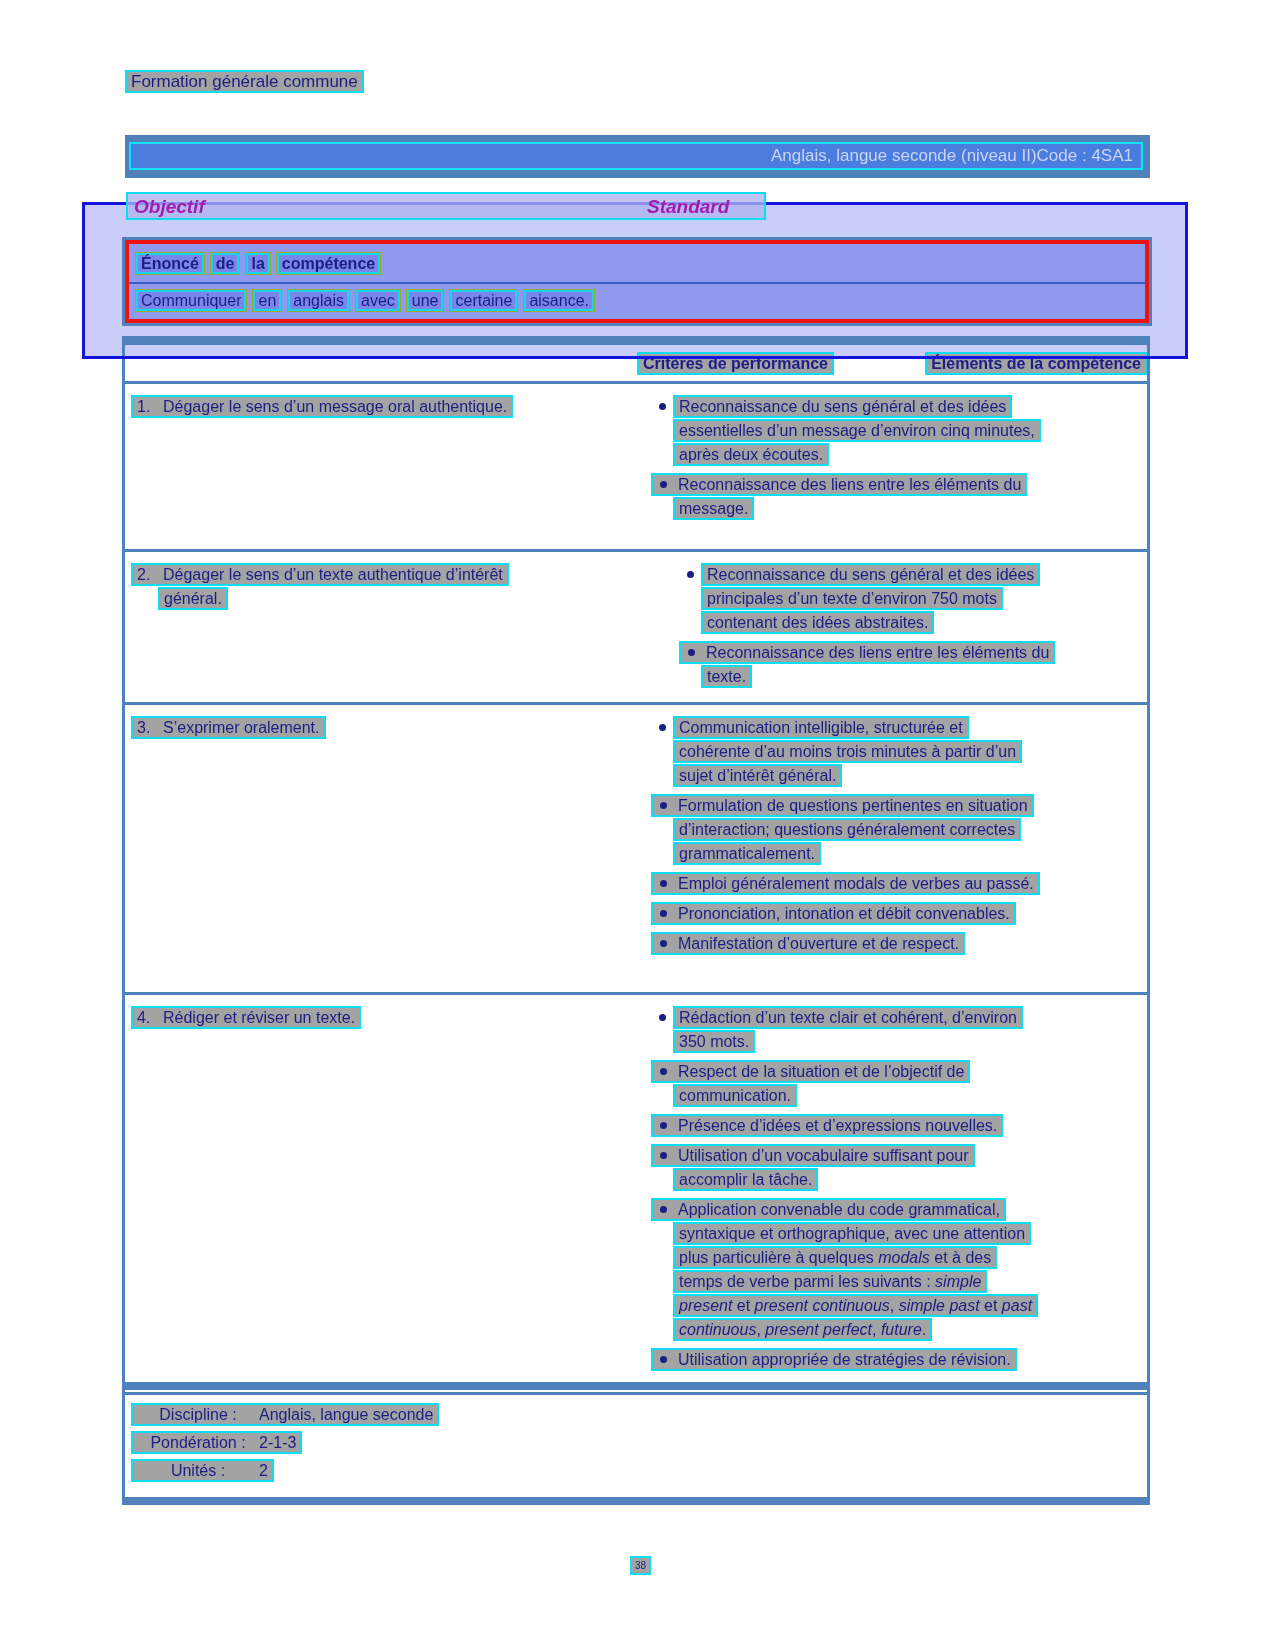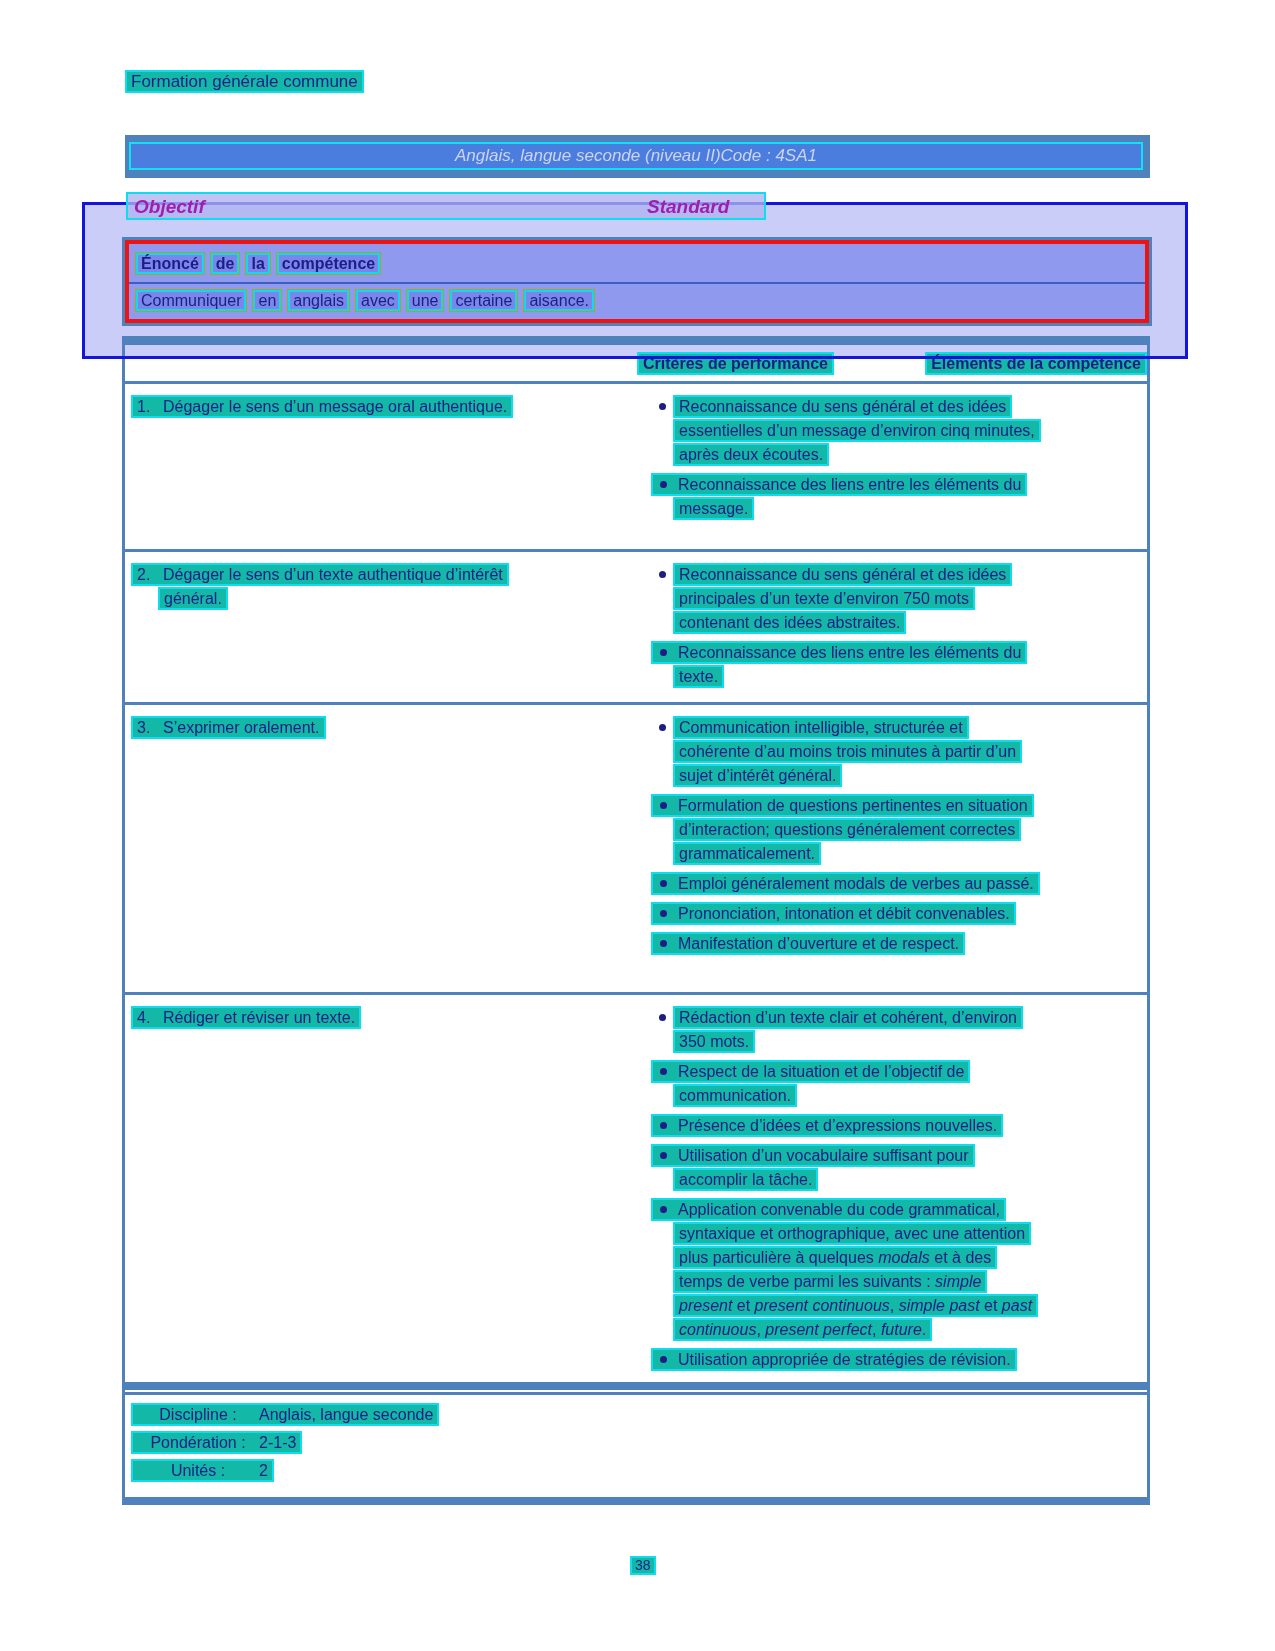--- a/index.html
+++ b/index.html
@@ -4,34 +4,34 @@
 <title>Document</title>
 <style>
   * { box-sizing: border-box; margin: 0; padding: 0; }
   html,body { background:#ffffff; }
   .page {
     position: relative; width: 1275px; height: 1651px; background:#ffffff;
     font-family: "Liberation Sans", sans-serif; color:#1d1d86; font-size:16px;
     overflow: hidden;
   }
   .hl {
-    display:inline-block; background:#14b8a6; border:2px solid #10dcf0;
+    display:inline-block; background:#a3a3a3; border:2px solid #10dcf0;
     padding:1px 4px; line-height:17px; white-space:nowrap; color:#1d1d86;
   }
   .bold { font-weight:bold; }
 
   
   .top-label { position:absolute; left:125px; top:70px; font-size:17px; }
 
   
   .title-bar { position:absolute; left:125px; top:135px; width:1025px; height:43px; background:#4f81bd; z-index:2; }
   .bar-line {
     position:absolute; left:4px; top:7px; width:1014px;
     background:#4b7dde; border:2px solid #10e2f5; color:#ccd4f5;
-    display:flex; justify-content:center; padding:2px 8px; font-size:17px; line-height:20px;font-style:italic;
+    display:flex; justify-content:flex-end; padding:2px 8px; font-size:17px; line-height:20px;
   }
 
   
   .big-box { position:absolute; left:82px; top:202px; width:1106px; height:157px;
     background:#cacdf8; border:3px solid #1414dd; z-index:1; }
   .overlay-line { position:absolute; left:82px; top:356px; width:1106px; height:3px; background:#1414dd; z-index:6; }
 
   
   .os-band { position:absolute; left:126px; top:192px; width:640px; height:28px;
     background:rgba(176,179,240,0.78); border:2px solid #10dcf0; z-index:3;
@@ -52,21 +52,21 @@
   
   .comp-table { position:absolute; left:122px; top:336px; width:1028px;
     border:3px solid #4f81bd; border-top:9px solid #4f81bd; border-bottom:8px solid #4f81bd;
     background:#ffffff; z-index:5; }
   .comp-header { position:relative; padding:7px 0 6px 6px; border-bottom:3px solid #4f81bd;
     background:linear-gradient(#cacdf8 0 11px, #ffffff 11px);text-align:right; }
   .comp-header .right-col { position:absolute; left:512px; top:7px; }
   .comp-row { display:flex; border-bottom:3px solid #4f81bd; padding:11px 0 10px 6px; }
   .comp-row:last-child { border-bottom:none; }
   .comp-row:nth-child(1) { padding-bottom:28px; }
-  .comp-row:nth-child(2) { padding-bottom:13px; }
+  .comp-row:nth-child(2) { padding-bottom:13px;gap:28px; }
   .comp-row:nth-child(3) { padding-bottom:36px; }
   .comp-left { width:520px; flex:0 0 520px; }
   .comp-right { flex:1; }
   .cl-line { margin-bottom:1px; }
   .cl-cont { margin-left:27px; }
   .num { display:inline-block; width:26px; }
   .crit { position:relative; margin-bottom:7px; }
   .crit:last-child { margin-bottom:0; }
   .dot { display:inline-block; width:7px; height:7px; border-radius:50%; background:#1d1d86; vertical-align:middle; }
   .dot-out { position:absolute; left:8px; top:8px; }
@@ -77,21 +77,21 @@
   
   .act-box { position:absolute; left:122px; top:1344px; width:1028px;
     border:3px solid #4f81bd; border-top:8px solid #4f81bd; border-bottom:8px solid #4f81bd;
     background:#ffffff; z-index:2; }
   .act-header { padding:9px 0 8px 6px; border-bottom:3px solid #4f81bd; }
   .act-rows { padding:8px 0 10px 6px; }
   .act-row { margin-bottom:5px; }
   .act-label { display:inline-block; width:122px;text-align:center; }
 
   
-  .page-num { position:absolute; left:630px; top:1556px; font-size:14px; line-height:15px; padding:0 3px; }
+  .page-num { position:absolute; left:630px; top:1556px; font-size:10px; line-height:15px; padding:0 3px; }
 
   i { font-style:italic; }
 </style>
 </head>
 <body>
 
 <div class="page">
 
   <span class="hl top-label">Formation générale commune</span>
 

